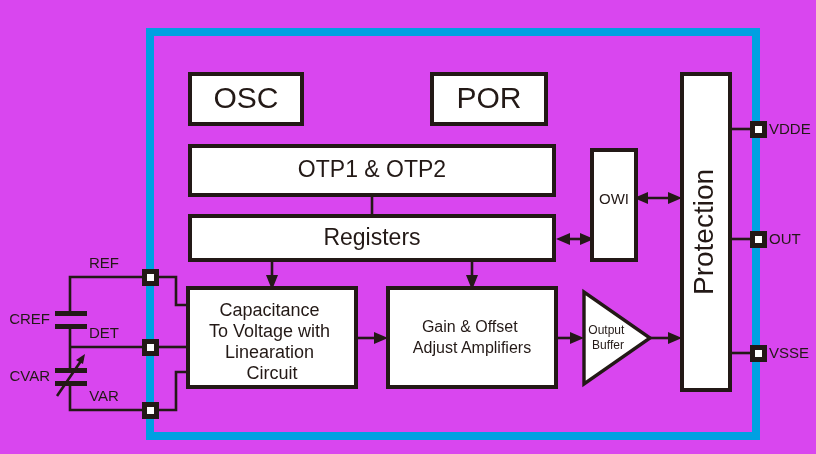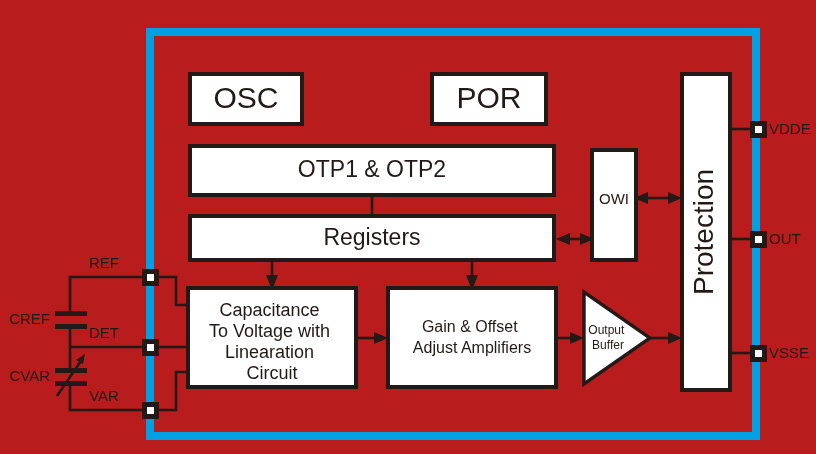--- a/index.html
+++ b/index.html
@@ -1,19 +1,19 @@
 <!DOCTYPE html>
 <html><head>
 <meta charset="utf-8">
 <style>
   html,body{margin:0;padding:0;background:#ffffff;}
   #root{
     position:relative;
     width:816px;height:454px;
-    background:#b91c1c;
+    background:#d946ef;
     font-family:"Liberation Sans","DejaVu Sans",sans-serif;
     overflow:hidden;
   }
   #svg{position:absolute;left:0;top:0;width:816px;height:454px;}
   .blk-label{
     font-family:"Liberation Sans","DejaVu Sans",sans-serif;
     fill:#231916;
     text-anchor:middle;
     dominant-baseline:middle;
   }

